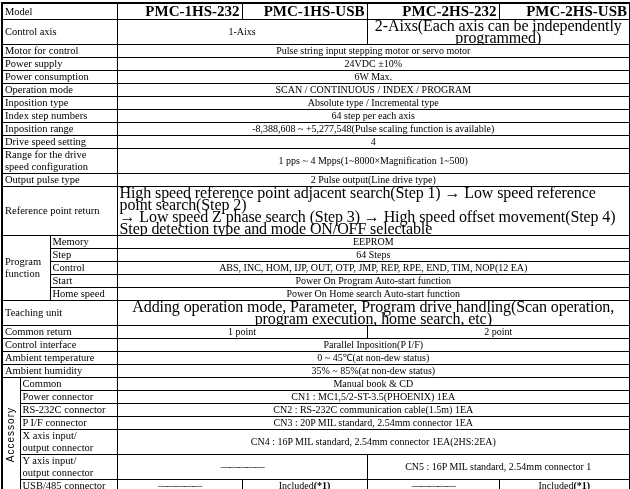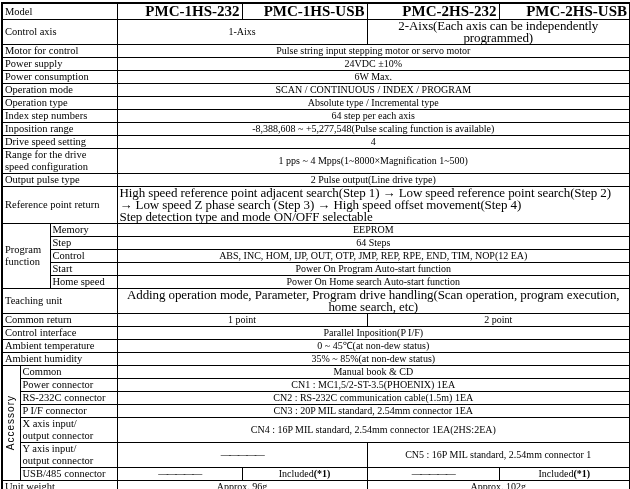--- a/index.html
+++ b/index.html
@@ -29,21 +29,21 @@
     font-size: 15px;
     line-height: 15px;
     font-family: Liberation Serif, serif;
   }
   td.value {
     text-align: center;
     font-family: "Liberation Serif", serif;
     font-size: 10px;
   }
   td.vleft { text-align: left; font-family: Liberation Serif, serif; }
-  td.fit { font-size: 13px; letter-spacing: -0.1px; }
+  td.fit { font-size: 16px; letter-spacing: -0.1px; }
   td.dashcell { letter-spacing: -1.5px; }
   td.vert { padding: 0; text-align: center; }
   td.vert div {
     writing-mode: vertical-rl;
     transform: rotate(180deg);
     margin: 0 auto;
     font-size: 10px;
     letter-spacing: 1px;
     font-family: "Liberation Sans", sans-serif;
   }
@@ -86,21 +86,21 @@
         </tr>
         <tr>
           <td colspan="3" class="label">Power consumption</td>
           <td colspan="4" class="value">6W Max.</td>
         </tr>
         <tr>
           <td colspan="3" class="label">Operation mode</td>
           <td colspan="4" class="value">SCAN / CONTINUOUS / INDEX / PROGRAM</td>
         </tr>
         <tr>
-          <td colspan="3" class="label">Operation type</td>
+          <td colspan="3" class="label">Inposition type</td>
           <td colspan="4" class="value">Absolute type / Incremental type</td>
         </tr>
         <tr>
           <td colspan="3" class="label">Index step numbers</td>
           <td colspan="4" class="value">64 step per each axis</td>
         </tr>
         <tr>
           <td colspan="3" class="label">Inposition range</td>
           <td colspan="4" class="value">-8,388,608 ~ +5,277,548(Pulse scaling function is available)</td>
         </tr>

